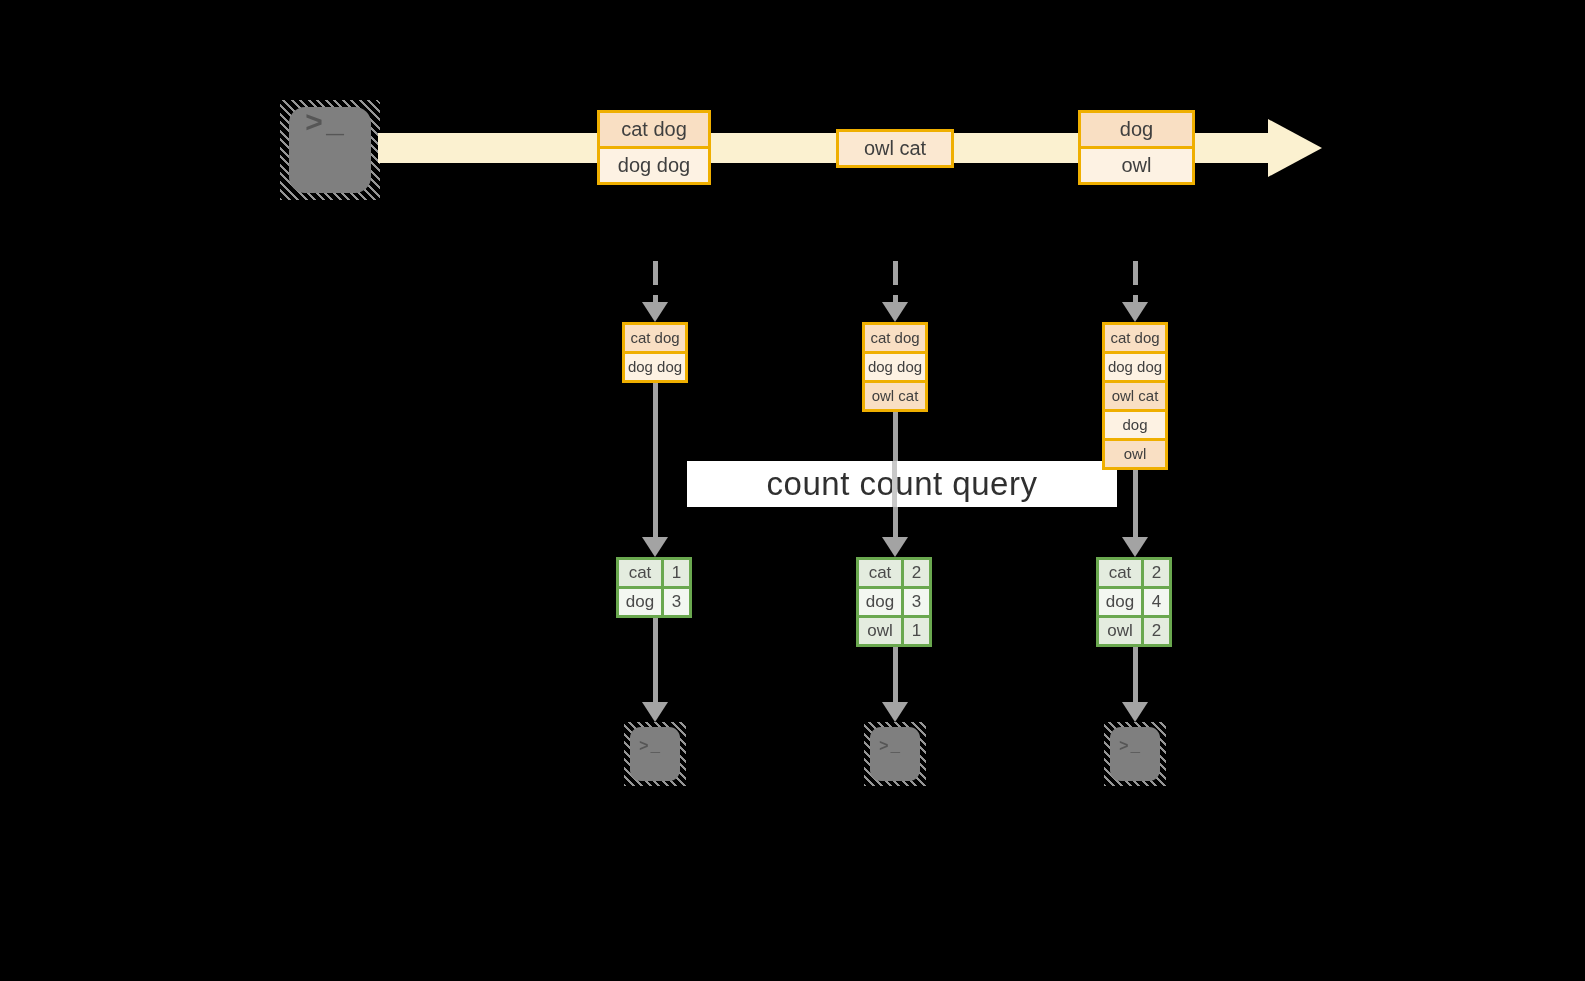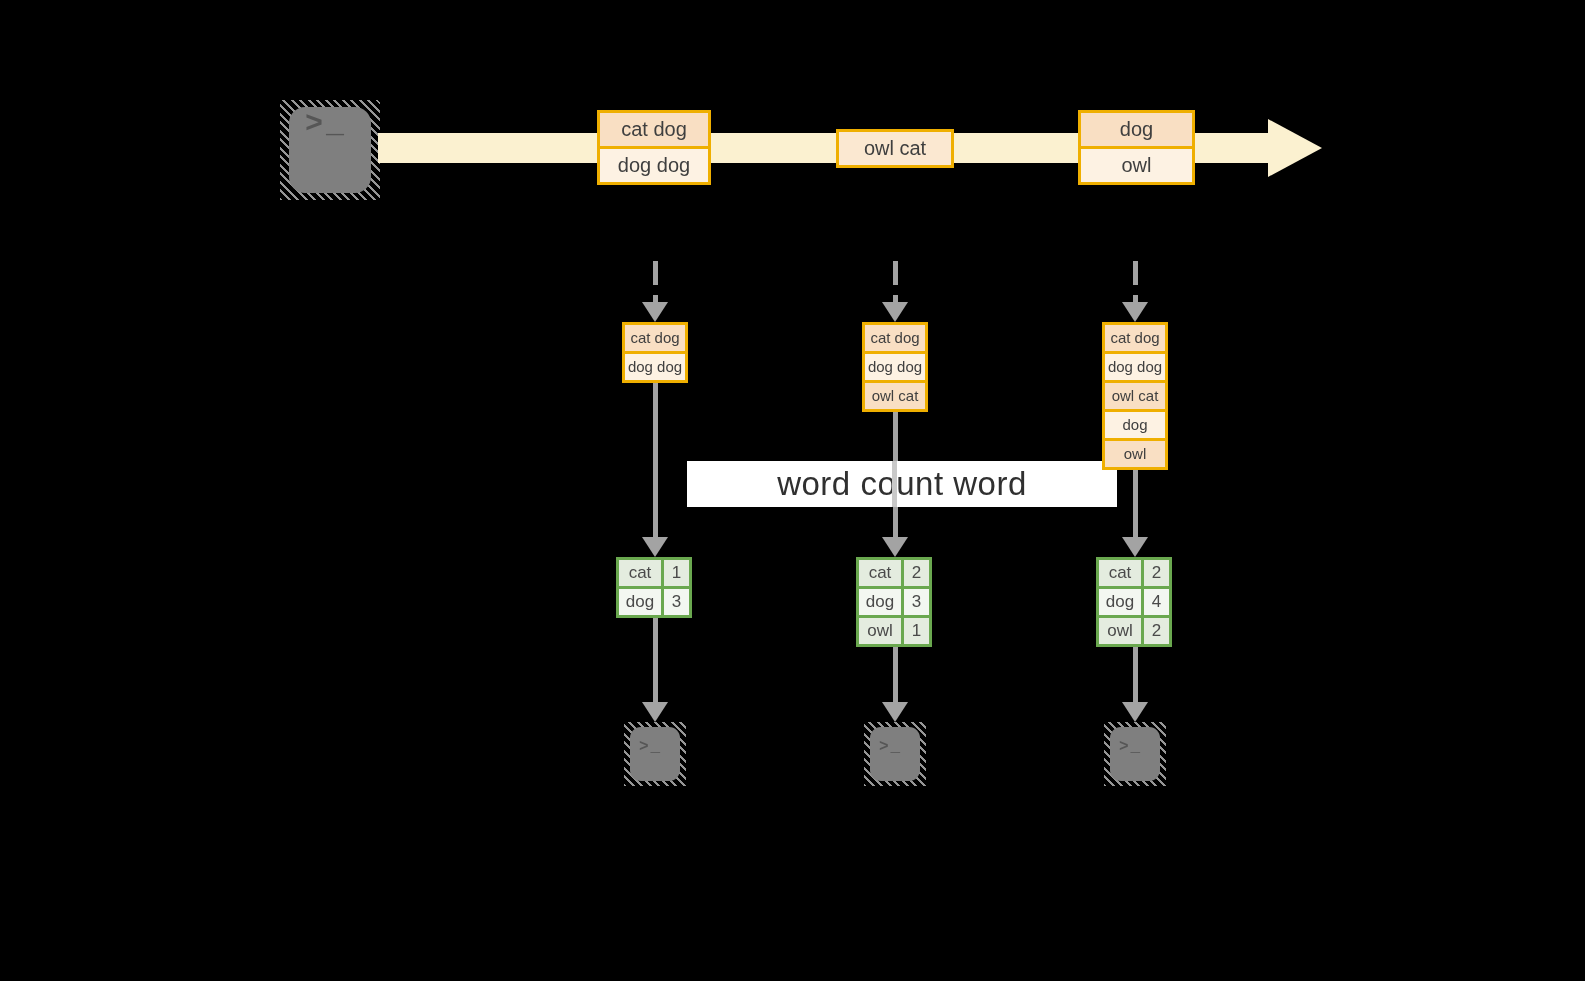--- a/index.html
+++ b/index.html
@@ -70,21 +70,21 @@
 
 <div class="canvas">
 
   <div class="terminal big">
     <span class="terminal-inner"><span class="glyph">&gt;_</span></span>
   </div>
 
   <div class="stream-band"></div>
   <div class="stream-head"></div>
 
-  <div class="query-label">word count word</div>
+  <div class="query-label">count count query</div>
   <div class="line-overlay" style="left:892px;top:461px;height:46px;"></div>
 
   <div id="dyn">
       <div class="record-group" style="left: 597px; top: 110px; width: 114px;">
         <div class="record-row tone-dark">cat dog</div>
         <div class="record-row tone-light">dog dog</div>
       </div>
       <div class="record-group" style="left: 836px; top: 129px; width: 118px;">
         <div class="record-row tone-mid">owl cat</div>
       </div>

